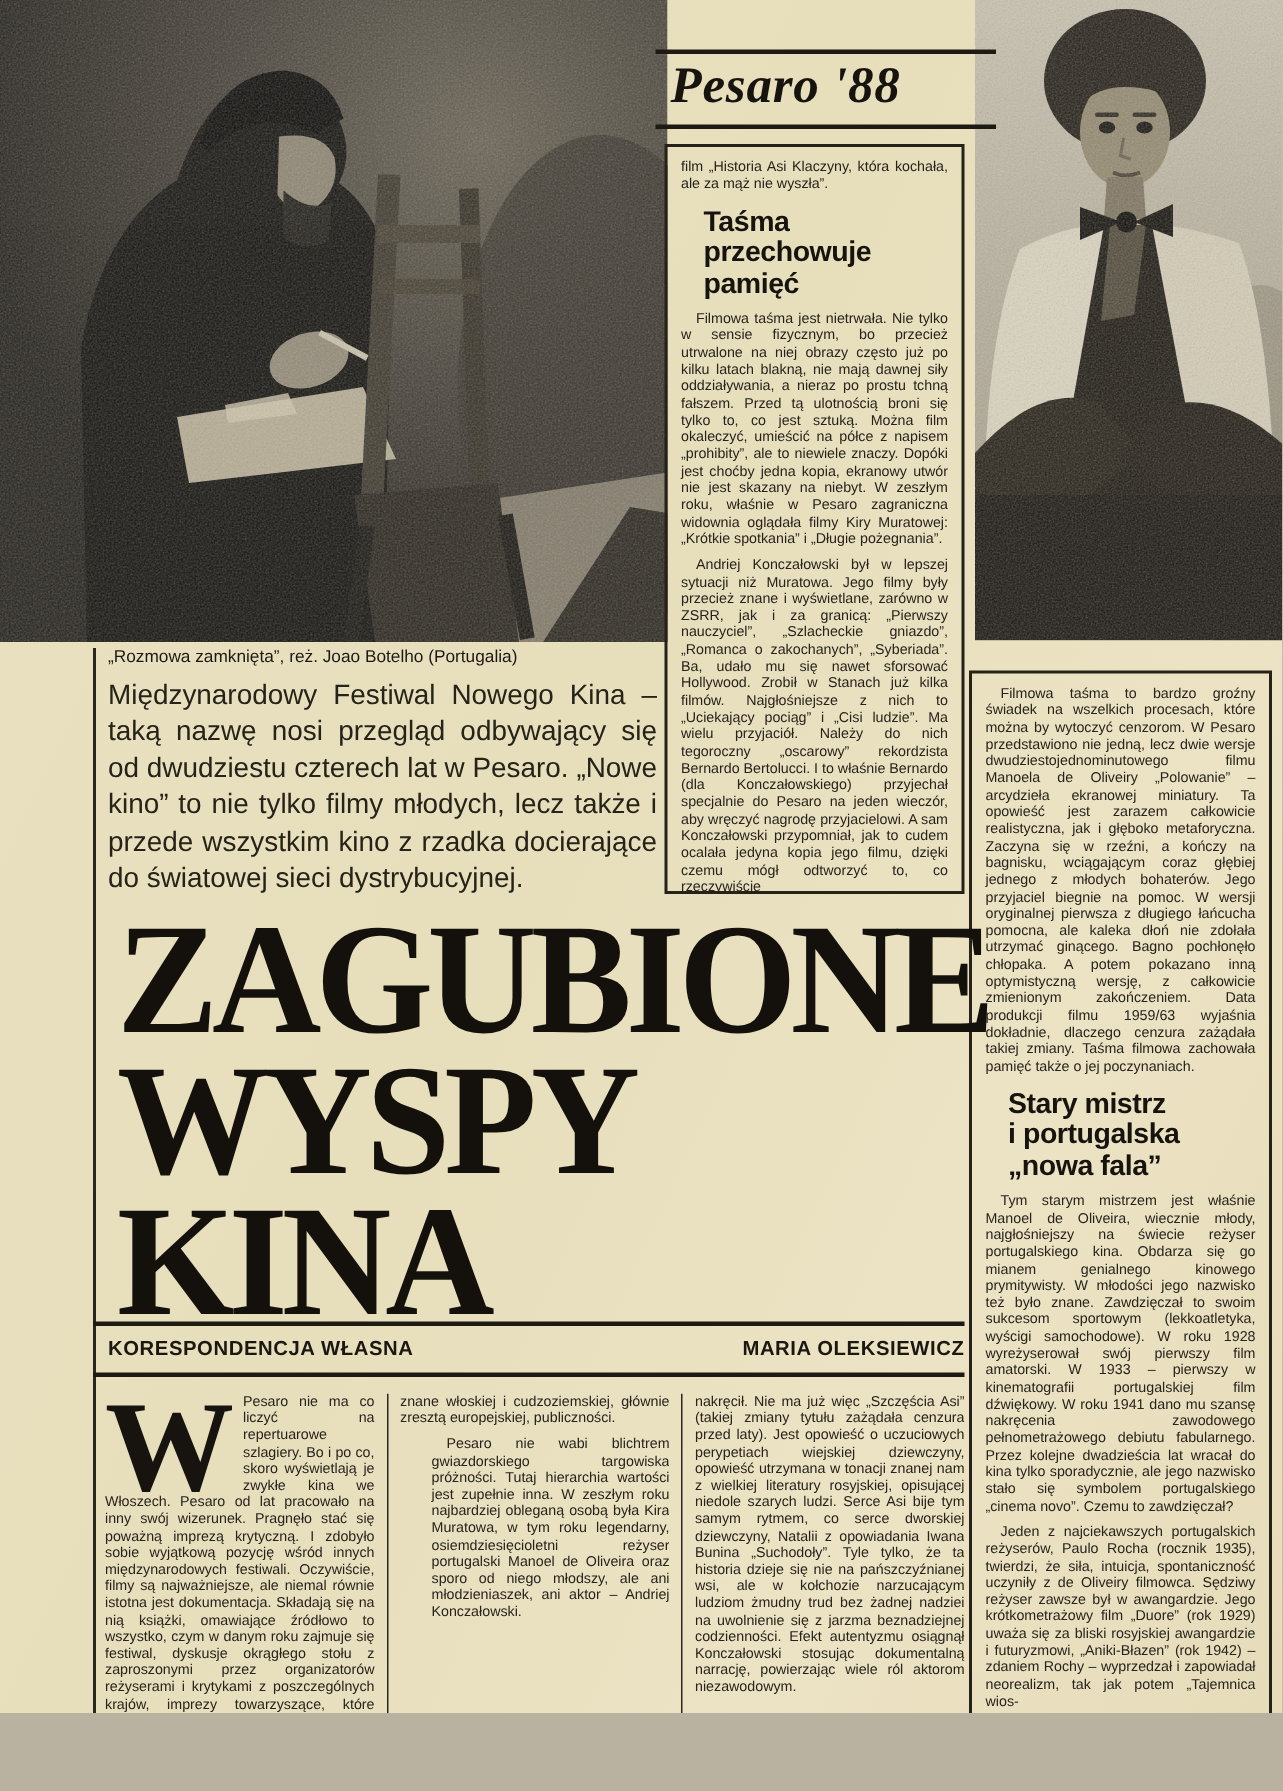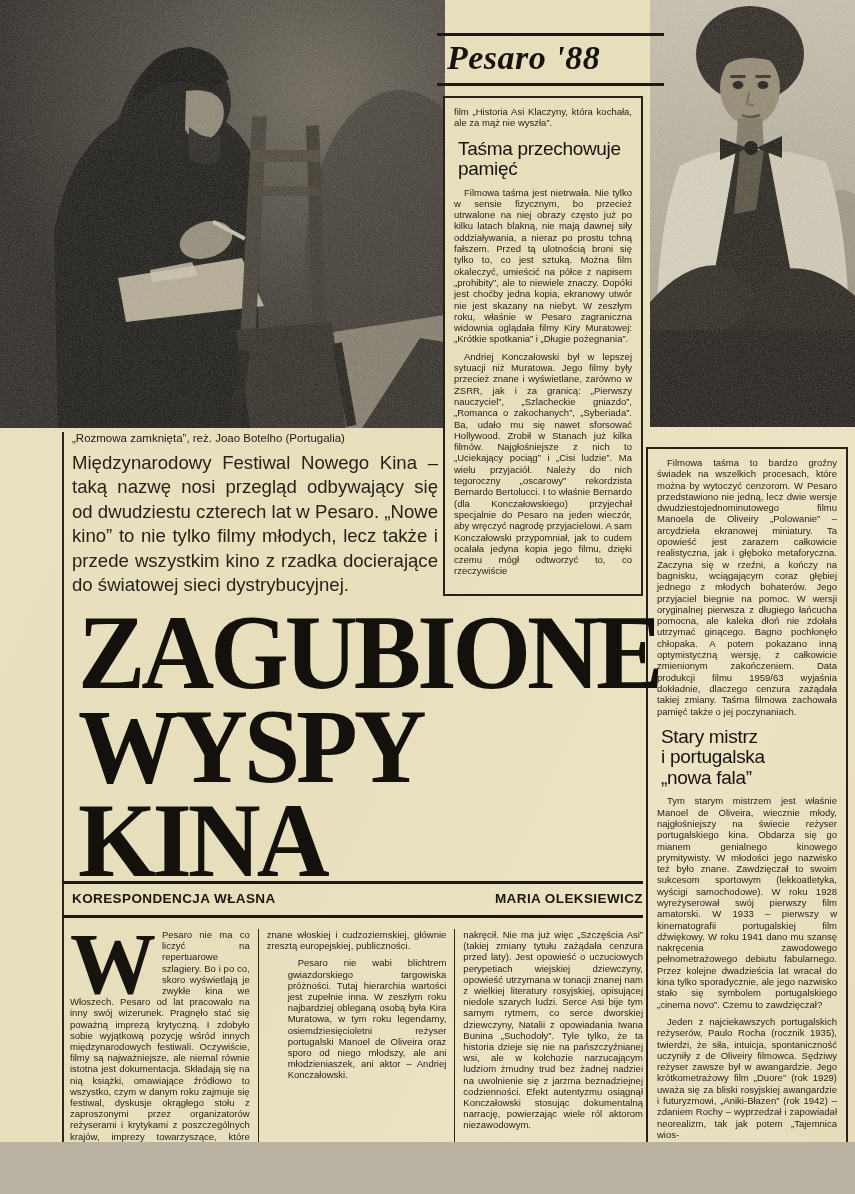--- a/index.html
+++ b/index.html
@@ -37,22 +37,22 @@
     position:absolute;border:2px solid #26221a;background:transparent;
     padding:8px 9px;box-sizing:border-box;overflow:hidden;
     font-size:9.5px;line-height:11.3px;text-align:justify;color:#26231c;
   }
   #mid-box{left:443px;top:96px;width:200px;height:500px;}
   #right-box{left:646px;top:447px;width:202px;height:707px;}
   .tbox p{margin:6px 0 0;}
   .tbox p.first{margin-top:0;}
   .tbox p.ind{text-indent:10px;}
   .box-head{
-    font-weight:normal;font-size:19px;line-height:20.5px;letter-spacing:-.3px;
-    color:#17140f;margin:10px 4px 7px;text-align:left;
+    font-weight:bold;font-size:19px;line-height:20.5px;letter-spacing:-.3px;
+    color:#17140f;margin:10px 15px 7px;text-align:left;
   }
   .box-head .hl{display:block;}
 
   
   .vrule-left{position:absolute;left:62px;top:432px;width:2px;height:723px;background:#2b2720;}
   .photo-caption{
     position:absolute;left:72px;top:432px;width:366px;
     font-size:11.5px;line-height:13px;font-weight:normal;color:#1c1914;
   }
   .intro{

